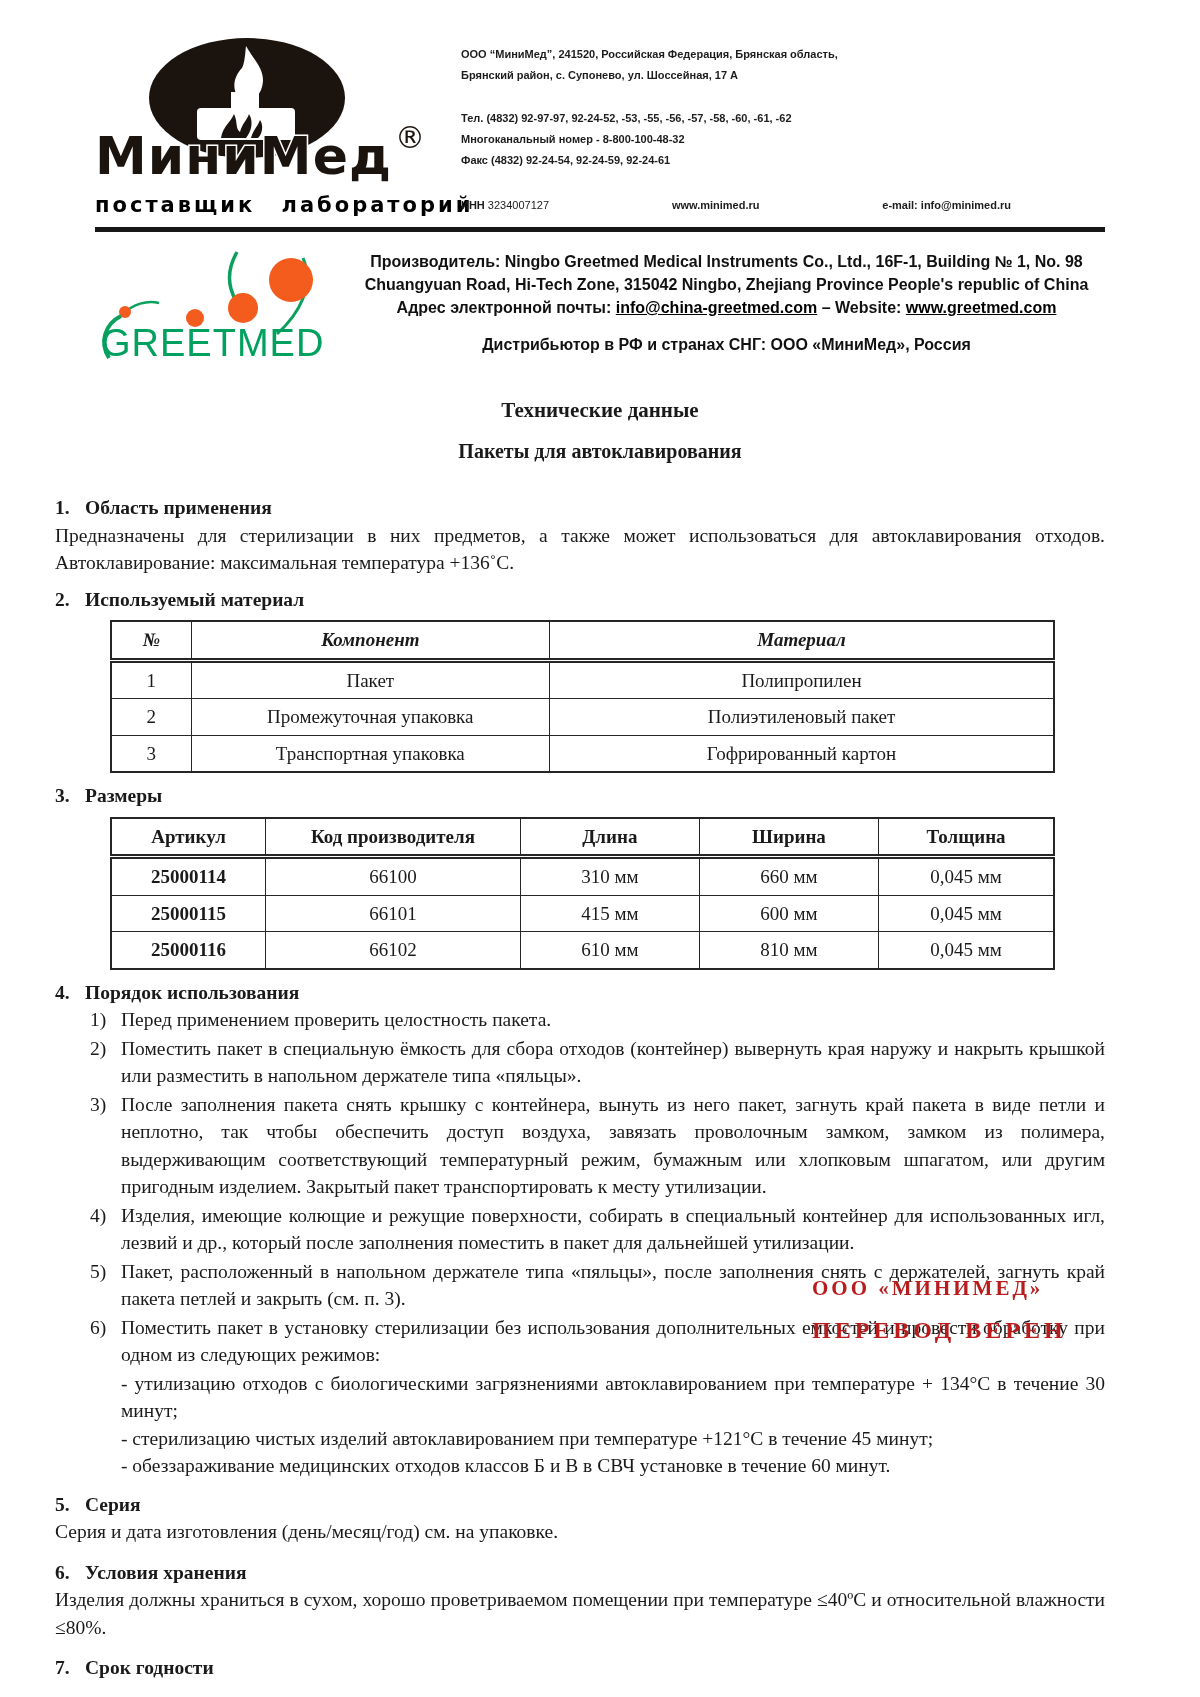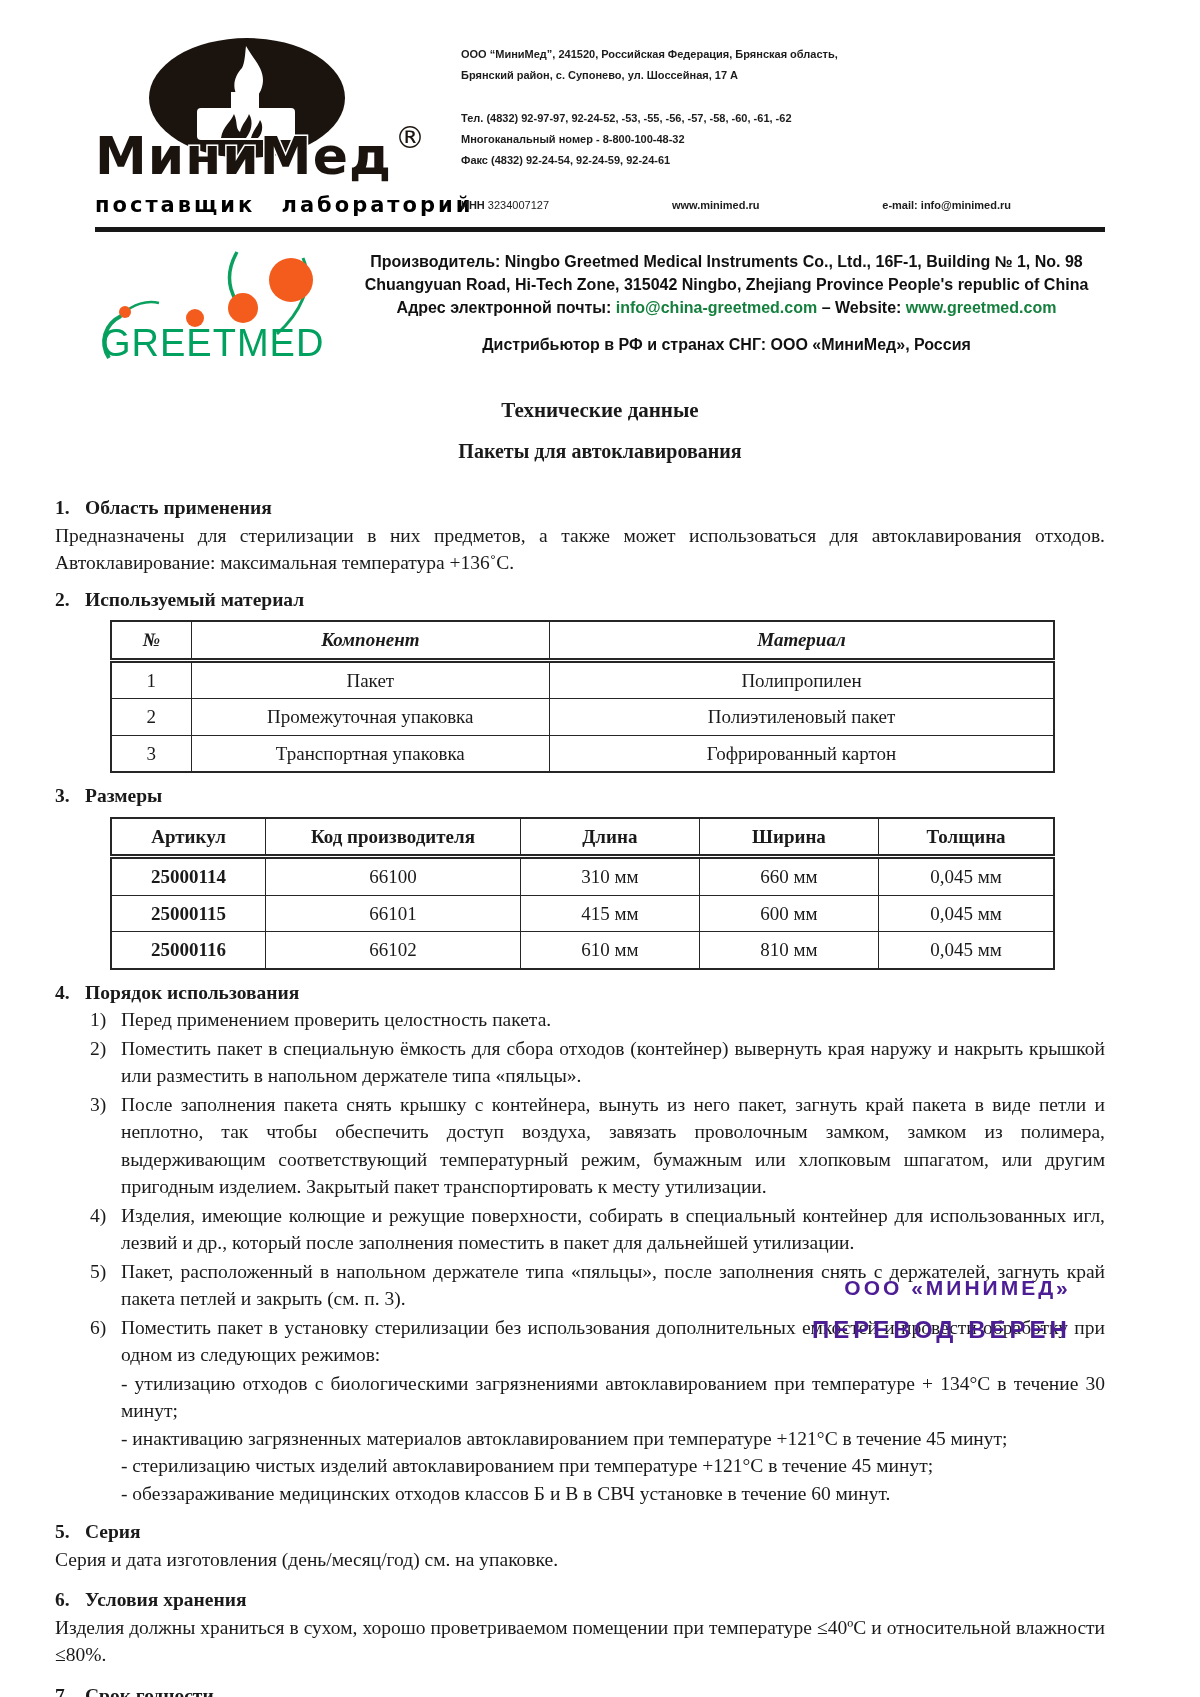--- a/index.html
+++ b/index.html
@@ -28,21 +28,21 @@
   .rule {height:5px; background:#171717; margin:10px 95px 0 95px;}
   
   .header-two {display:flex; padding:8px 95px 0 95px;}
   .greetmed-block {flex:0 0 235px; width:235px; padding-top:6px;}
   .producer-block {
     flex:1; text-align:center; margin-left:18px; padding-top:10px;
     font-family:"Liberation Sans", sans-serif; font-weight:bold;
     font-size:16px; line-height:23px; color:#111;
   }
   .producer-block .plines {margin:0;}
-  .doc-link {color:#15803d; cursor:pointer;}
+  .doc-link {color:#000000; text-decoration:underline; cursor:pointer;}
   .distrib {margin:14px 0 12px 0;}
   
   .title-one {text-align:center; font-size:21px; font-weight:bold; margin:30px 0 0 0;}
   .title-two {text-align:center; font-size:20px; font-weight:bold; margin:17px 0 0 0;}
   
   .doc {padding:22px 95px 0 55px; font-size:19.5px; line-height:27.5px;}
   .sec {margin-top:9px;}
   .sec-head {display:flex; font-weight:bold;}
   .sec-num {flex:0 0 30px;}
   .sec-body {text-align:justify;}
@@ -56,22 +56,22 @@
   table.dtab thead th {border-bottom:5px double #262626; font-weight:bold;}
   .tab-materials thead th {font-style:italic;}
   .col-bold {font-weight:bold;}
   
   .uitem {display:flex; margin:0 0 1px 30px;}
   .uitem .unum {flex:0 0 31px; margin-left:5px;}
   .uitem .utext {flex:1; text-align:justify;}
   .umode {margin-left:66px; text-align:justify;}
   
   .stamp {
-    position:absolute; left:812px; top:1276px; color:#4c1d95;
-    font-family:Liberation Sans, sans-serif; font-weight:bold; text-align:right;
+    position:absolute; left:812px; top:1276px; color:#b91c1c;
+    font-family:Liberation Serif, serif; font-weight:bold; text-align:left;
   }
   .stamp-l1 {font-size:21px; letter-spacing:3px; white-space:nowrap;}
   .stamp-l2 {font-size:24px; letter-spacing:4px; margin-top:16px; white-space:nowrap;}
 </style>
 </head>
 <body>
 
 <div class="page">
 
   <div class="header-top">
@@ -258,21 +258,20 @@
       </div>
       <div class="uitem">
         <span class="unum">5)</span>
         <span class="utext">Пакет, расположенный в напольном держателе типа «пяльцы», после заполнения снять с держателей, загнуть край пакета петлей и закрыть (см. п. 3).</span>
       </div>
       <div class="uitem">
         <span class="unum">6)</span>
         <span class="utext">Поместить пакет в установку стерилизации без использования дополнительных емкостей и провести обработку при одном из следующих режимов:</span>
       </div>
       <div class="umode">- утилизацию отходов с биологическими загрязнениями автоклавированием при температуре + 134°С в течение 30 минут;</div>
-      <div class="umode">- инактивацию загрязненных материалов автоклавированием при температуре +121°С в течение 45 минут;</div>
       <div class="umode">- стерилизацию чистых изделий автоклавированием при температуре +121°С в течение 45 минут;</div>
       <div class="umode">- обеззараживание медицинских отходов классов Б и В в СВЧ установке в течение 60 минут.</div>
     </div>
 
     <div class="sec" style="margin-top:11px;">
       <div class="sec-head">
         <span class="sec-num">5.</span>
         <span>Серия</span>
       </div>
       <div class="sec-body">Серия и дата изготовления (день/месяц/год) см. на упаковке.</div>

